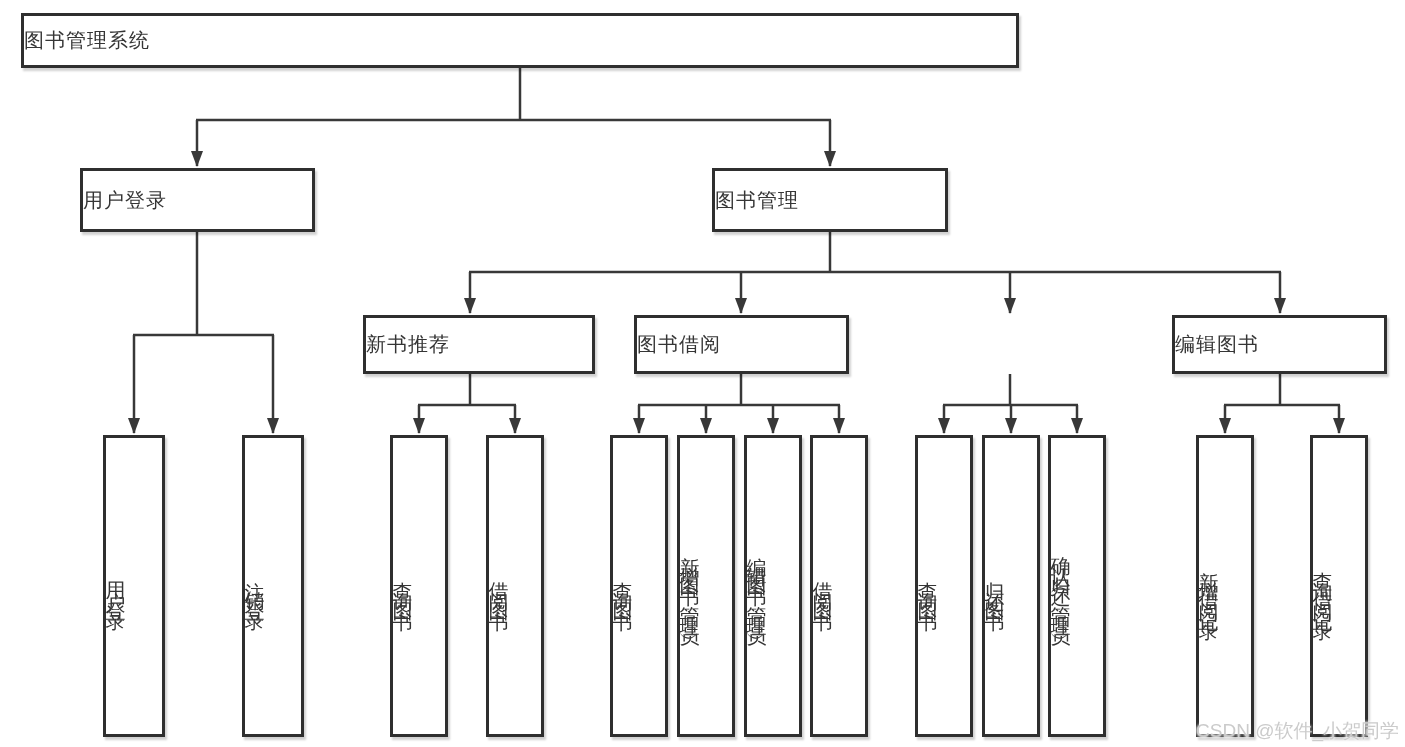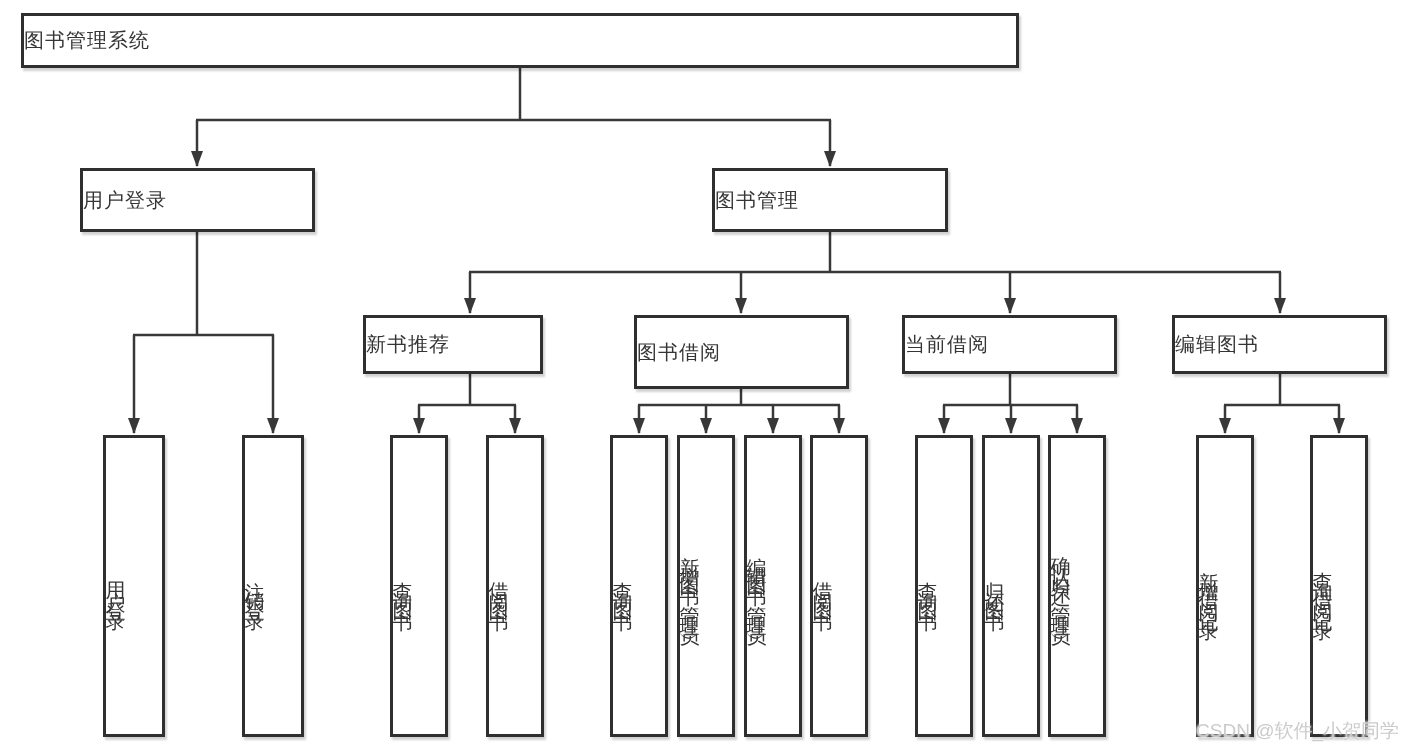--- a/index.html
+++ b/index.html
@@ -119,28 +119,25 @@
     <span>图书管理系统</span>
   </div>
 
   <div class="box h" style="left:80px;top:168px;width:235px;height:64px;">
     <span>用户登录</span>
   </div>
   <div class="box h" style="left:712px;top:168px;width:236px;height:64px;">
     <span>图书管理</span>
   </div>
 
-  <div class="box h" style="left:363px;top:315px;width:180px;height:59px;">
+  <div class="box h" style="left:363px;top:315px;width:232px;height:59px;">
     <span>新书推荐</span>
   </div>
-  <div class="box h" style="left:634px;top:315px;width:215px;height:74px;">
+  <div class="box h" style="left:634px;top:315px;width:215px;height:59px;">
     <span>图书借阅</span>
-  </div>
-  <div class="box h" style="left:902px;top:315px;width:215px;height:59px;">
-    <span>当前借阅</span>
   </div>
   <div class="box h" style="left:1172px;top:315px;width:215px;height:59px;">
     <span>编辑图书</span>
   </div>
 
   <div class="box v" style="left:103px;top:435px;width:62px;height:302px;">
     <span>用户登录</span>
   </div>
   <div class="box v" style="left:242px;top:435px;width:62px;height:302px;">
     <span>注销登录</span>

